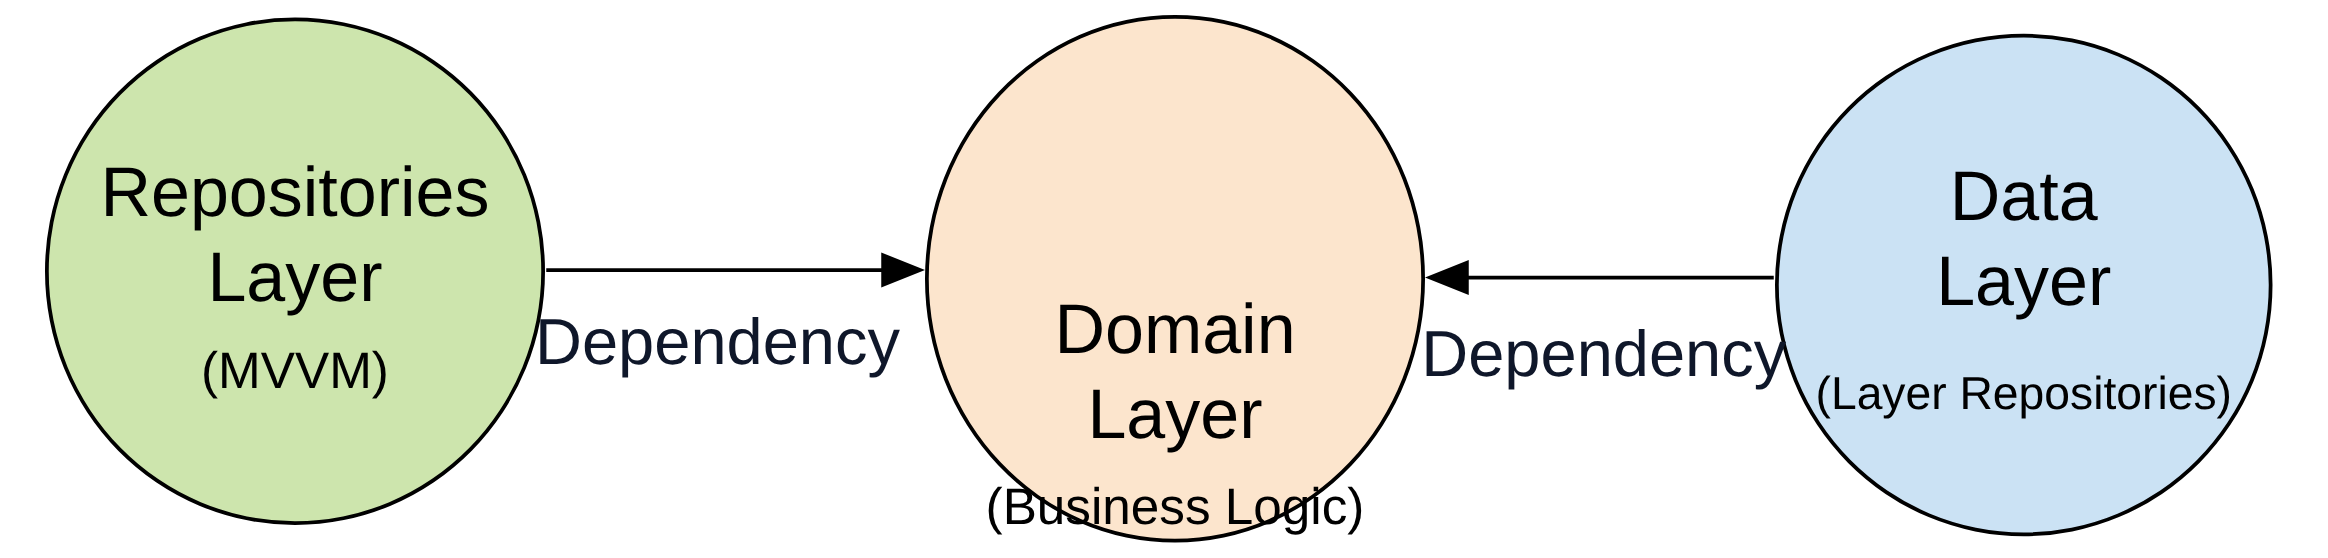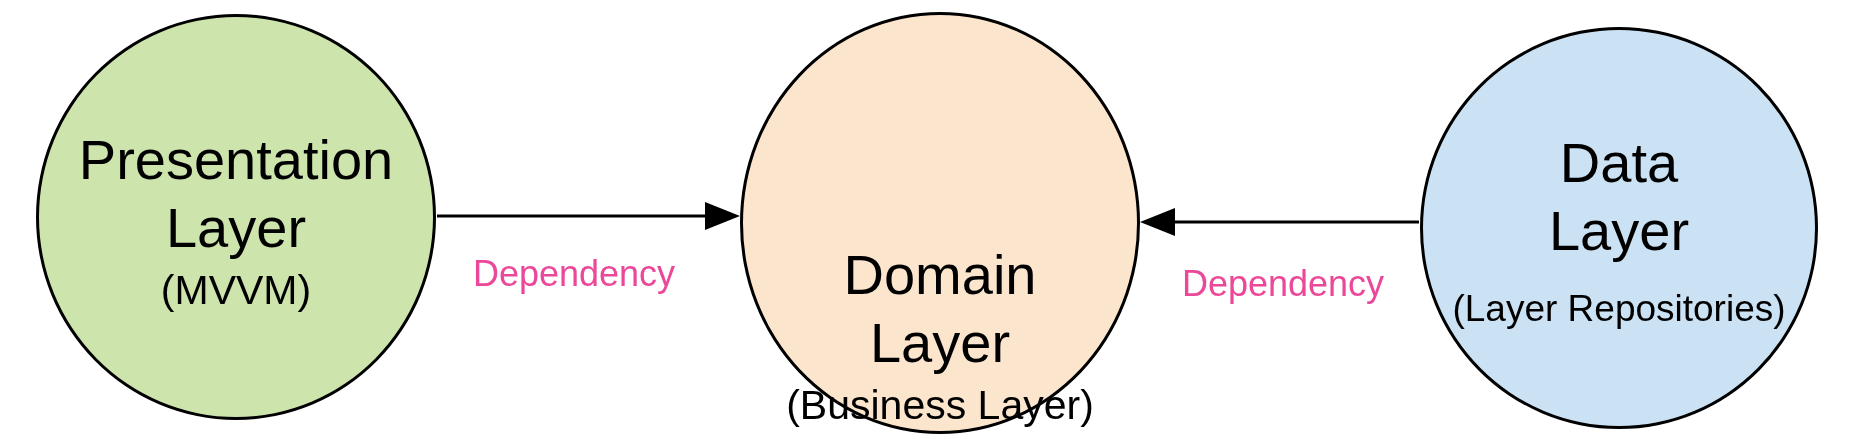--- a/index.html
+++ b/index.html
@@ -40,28 +40,28 @@
   .node-domain       { left: 740px;  top: 12px; width: 400px; height: 422px; background: #fce5cd; justify-content: flex-end; }
   .node-data         { left: 1420px; top: 27px; width: 398px; height: 402px; background: #cbe2f4; gap: 16px; }
   .node-title {
     font-size: 56px;
     line-height: 68px;
     white-space: nowrap;
   }
   .node-subtitle {
     font-size: 41px;
     line-height: 52px;
-    margin-top: 2px;
+    margin-top: 14px;
     white-space: nowrap;
   }
   .node-data .node-subtitle { font-size: 37px; }
   .edge-label {
     position: absolute;
-    color: #ec4899;
-    font-size: 36px;
+    color: #0f172a;
+    font-size: 52px;
     line-height: 52px;
     white-space: nowrap;
     transform: translate(-50%, -50%);
   }
   .edge-label-1 { left: 574px;  top: 274px; }
   .edge-label-2 { left: 1283px; top: 284px; }
 </style>
 </head>
 <body>
 
@@ -73,32 +73,32 @@
       <polygon points="740,216 705,202 705,230" fill="#000000"></polygon>
     </g>
     <g>
       <line x1="1419" y1="222" x2="1172" y2="222" stroke="#000000" stroke-width="3"></line>
       <polygon points="1140,222 1175,208 1175,236" fill="#000000"></polygon>
     </g>
   </svg>
 
   <div class="node node-presentation">
     <div class="node-title">
-      <div>Presentation</div>
+      <div>Repositories</div>
       <div>Layer</div>
     </div>
     <div class="node-subtitle">(MVVM)</div>
   </div>
 
   <div class="node node-domain">
     <div class="node-title">
       <div>Domain</div>
       <div>Layer</div>
     </div>
-    <div class="node-subtitle">(Business Layer)</div>
+    <div class="node-subtitle">(Business Logic)</div>
   </div>
 
   <div class="node node-data">
     <div class="node-title">
       <div>Data</div>
       <div>Layer</div>
     </div>
     <div class="node-subtitle">(Layer Repositories)</div>
   </div>
 

